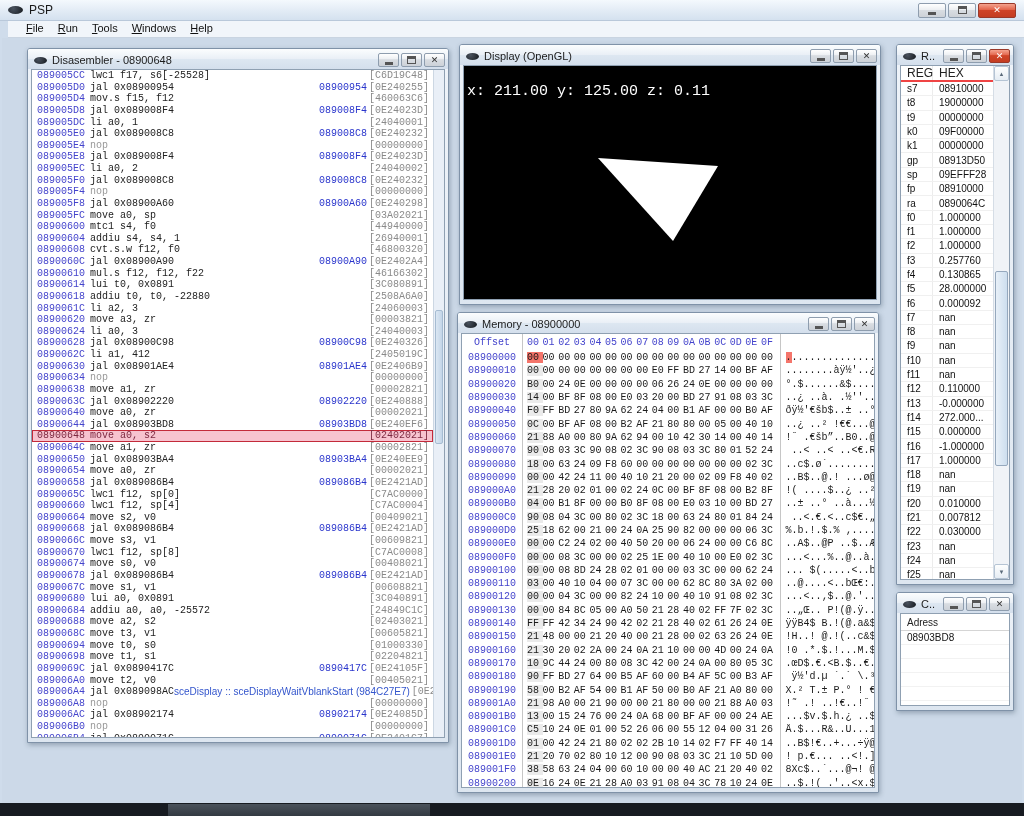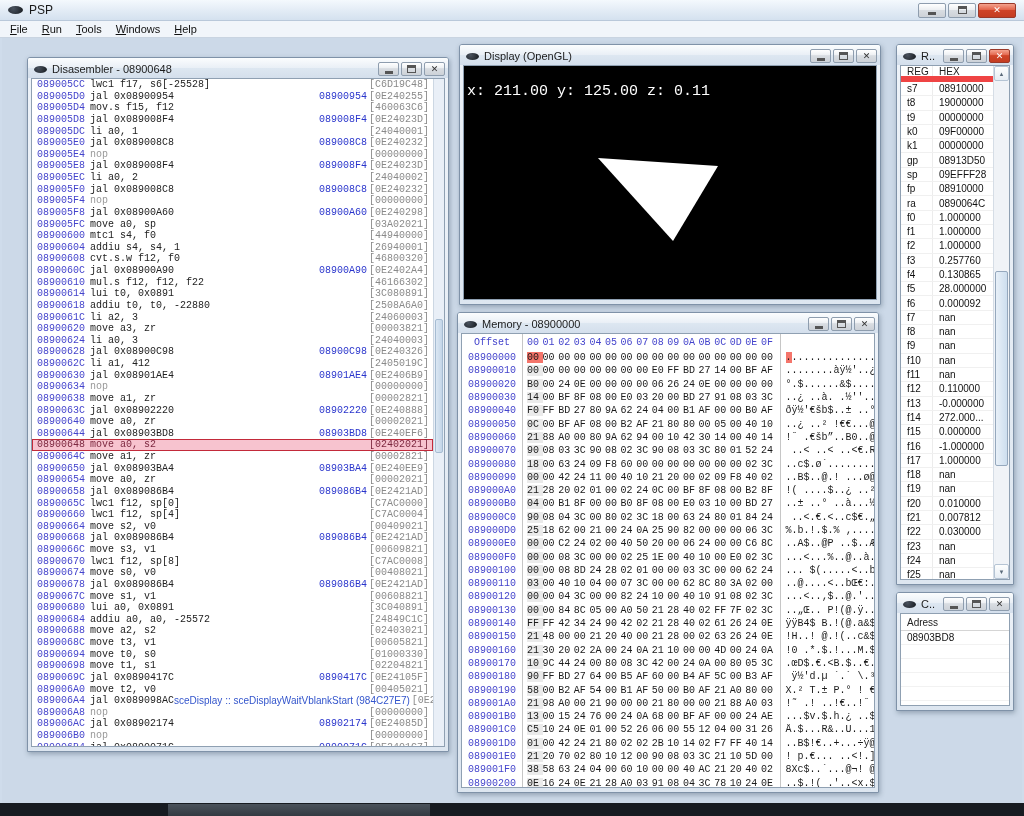--- a/index.html
+++ b/index.html
@@ -6,22 +6,22 @@
   html,body{width:1024px;height:816px;overflow:hidden}
   body{font-family:"Liberation Sans",sans-serif;background:#cfdceb;position:relative;
        --addr-blue:#4444cc;--target-blue:#2a35cc;--note-blue:#3355cc;--hl-bg:#f7c3cf;--hl-border:#c32a3a;
        --hl-text:#7d2840;--sel-byte:#f4756b}
   
   .titlebar{position:absolute;top:0;left:0;right:0;height:21px;
     background:linear-gradient(#f4f9fd,#e2ebf5 55%,#d4e1ef);border-bottom:1px solid #b9c8da;
     display:flex;align-items:center;padding:0 8px}
   .app-icon{width:15px;height:8px;border-radius:50%;background:radial-gradient(circle at 35% 30%,#4a5360,#14181d);margin-right:6px;flex:none}
   .app-title{font-size:12px;color:#1a1a1a}
-  .menubar{position:absolute;top:21px;left:0;right:0;height:17px;background:#f1f5fa;
-    border-bottom:1px solid #c9d4e1;display:flex;align-items:center;padding-left:3px}
+  .menubar{position:absolute;top:21px;left:8px;right:0;height:17px;background:#f1f5fa;
+    border-bottom:1px solid #c9d4e1;display:flex;padding-left:11px}
   .menu-item{font-size:11px;padding:1px 7px 2px;color:#111;display:inline-block}
   .menu-item::first-letter{text-decoration:underline}
   .mdi{position:absolute;top:38px;left:2px;right:2px;bottom:13px;background:#ccd9e8;overflow:hidden}
   .taskbar{position:absolute;bottom:0;left:0;right:0;height:13px;background:#171b21}
   .task-btn{position:absolute;left:168px;top:1px;width:262px;height:12px;background:linear-gradient(#4a525b,#333a42)}
   
   .capbtns{display:flex;margin-left:auto}
   .cbtn{width:21px;height:14px;border:1px solid #8e9dae;border-radius:2px;margin-left:2px;
     background:linear-gradient(#ffffff,#eceff2 45%,#d9dde2 46%,#cdd2d8);
     display:flex;align-items:center;justify-content:center;overflow:hidden}
@@ -35,21 +35,21 @@
   
   .win{position:absolute;background:linear-gradient(#eef3f9,#dde6f0);border:1px solid #7f92a8;
     border-radius:3px 3px 0 0;box-shadow:1px 2px 5px rgba(40,60,80,.35)}
   .win-title{height:20px;display:flex;align-items:center;padding:2px 3px 0 6px;
     background:linear-gradient(#fbfdfe,#e9eff6 50%,#dde7f1 51%,#d4dfec);
     border-radius:2px 2px 0 0;font-size:11px;color:#1c1c1c}
   .win-icon{width:13px;height:7px;border-radius:50%;background:radial-gradient(circle at 35% 30%,#49525e,#14181d);margin-right:5px;flex:none}
   .win-body{position:relative;background:#fff;border:1px solid #8fa0b2;height:calc(100% - 24px);
     margin:0 3px 3px;overflow:hidden}
   
-  #win-disasm{left:25px;top:19px;width:422px;height:695px}
+  #win-disasm{left:25px;top:10px;width:422px;height:695px}
   .dis-list{position:absolute;inset:0 11px 0 0;overflow:hidden}
   .dis-row{display:flex;height:11.63px;line-height:11.6px;font-family:"Liberation Mono",monospace;
     font-size:10px;white-space:pre;align-items:center}
   .d-addr{color:var(--addr-blue);width:58px;padding-left:5px;flex:none}
   .d-instr{color:#222}
   .d-instr.dim{color:#999}
   .d-fill{flex:1}
   .d-target{color:var(--target-blue)}
   .d-note{color:var(--note-blue);font-family:"Liberation Sans",sans-serif;font-size:10px}
   .d-bytes{color:#8a8a8a;width:66px;text-align:right;padding-right:4px;flex:none}
@@ -70,21 +70,21 @@
   .m-off{width:60px;text-align:center;color:var(--addr-blue);flex:none}
   .m-hex{border-left:1px solid #c6c6c6;border-right:1px solid #c6c6c6;padding:0 3px 0 4px;flex:none;display:flex;height:100%;align-items:center}
   .m-byte{display:inline-block;width:15.6px;color:#1a1a1a}
   .mem-head .m-byte{color:var(--addr-blue)}
   .m-byte.c0{background:#ebebeb}
   .m-byte.selb,.m-ascii .selb{background:var(--sel-byte)}
   .m-ascii{padding-left:5px;color:#1a1a1a;flex:1;overflow:hidden}
   
   #win-regs{left:894px;top:6px;width:118px;height:541px}
   .reg-area{position:absolute;inset:0 16px 0 0;overflow:hidden}
-  .reg-head{display:flex;height:16px;align-items:flex-start;border-bottom:6px solid #ef4444;font-size:10px;color:#222}
+  .reg-head{display:flex;height:16px;align-items:flex-end;border-bottom:2px solid #ef4444;font-size:12px;color:#222}
   .reg-row{display:flex;height:14.3px;align-items:center;border-bottom:1px solid #f0f0f0;font-size:10px;color:#111}
   .reg-name{width:32px;padding-left:6px;flex:none;border-right:1px solid #ececec;height:100%;display:flex;align-items:center}
   .reg-val{padding-left:6px}
   .vsb{position:absolute;top:0;right:0;bottom:0;width:16px;background:#f0f3f7;border-left:1px solid #d5dde6}
   .sb-btn{position:absolute;left:0;right:0;height:15px;background:linear-gradient(#fdfefe,#e6edf4);border:1px solid #b5c4d4;border-radius:2px;
     display:flex;align-items:center;justify-content:center;font-size:6px;color:#5a6a7a}
   .sb-up{top:0}.sb-down{bottom:0}
   .sb-thumb{position:absolute;left:1px;right:1px;top:40%;height:38%;background:linear-gradient(90deg,#e8f0f8,#cddeee);border:1px solid #95a8bd;border-radius:2px}
   
   #win-callstack{left:894px;top:554px;width:118px;height:119px}

